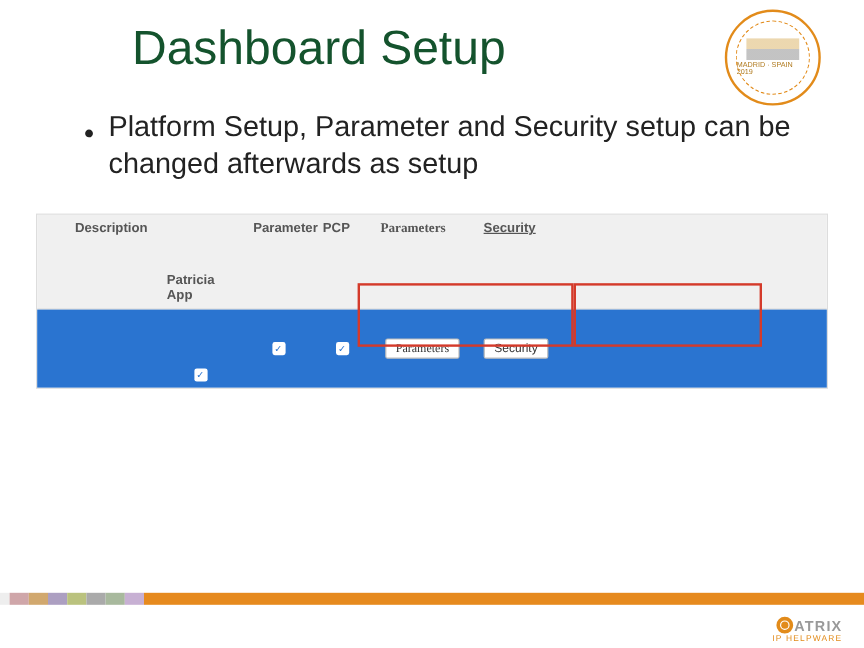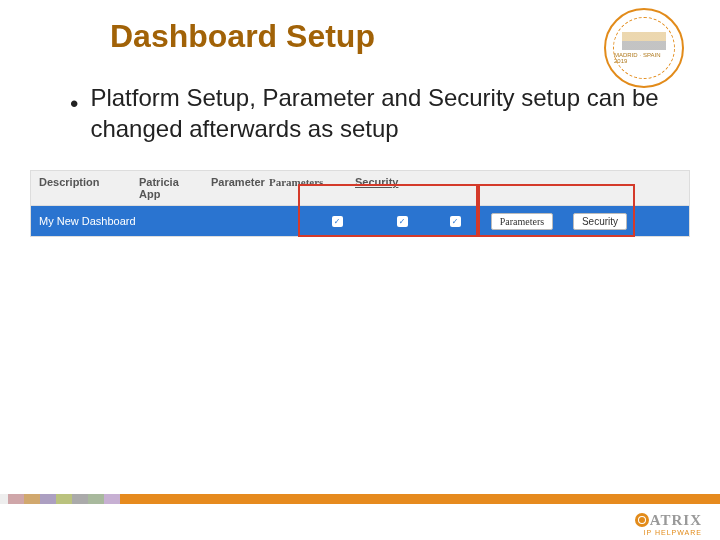--- a/index.html
+++ b/index.html
@@ -1,39 +1,39 @@
 <!DOCTYPE html>
 <html><head>
 <meta charset="utf-8">
 <style>
   * { box-sizing: border-box; margin: 0; padding: 0; }
   body { width: 720px; height: 540px; background: #fff; font-family: Arial, sans-serif; position: relative; overflow: hidden; }
 
   .slide { width: 100%; height: 100%; position: relative; padding-top: 18px; }
 
   .title-row { display: flex; align-items: center; padding: 0 40px 0 110px; }
-  .title { font-size: 32px; color: #a16207; font-weight: 700; }
+  .title { font-size: 40px; color: #14532d; font-weight: 400; }
   .badge { position: absolute; right: 36px; top: 8px; width: 80px; height: 80px; }
   .badge-outer { width: 80px; height: 80px; border: 2px solid #e28b1a; border-radius: 50%; position: relative; display:flex; align-items:center; justify-content:center;}
   .badge-inner { width: 62px; height: 62px; border: 1px dashed #e28b1a; border-radius: 50%; display:flex; flex-direction:column; align-items:center; justify-content:center; font-size:5px; color:#777; }
   .badge-sky { width: 44px; height: 18px; background: linear-gradient(#d9b060 0 50%, #888 50% 100%); margin-bottom:2px; opacity:.5;}
   .badge-text { font-size: 6px; color: #b07a1e; }
 
   .bullet-area { padding: 28px 60px 0 70px; }
   .bullet { display: flex; gap: 12px; font-size: 24px; color: #222; line-height: 1.28; }
   .bullet .dot { margin-top: 6px; }
 
   .table-shot { margin: 26px 30px 0 30px; border: 1px solid #ddd; font-size: 11px; }
   .thead { display: flex; background: #f0f0f0; color: #555; font-weight: 600; border-bottom: 1px solid #ddd; }
   .th { padding: 5px 8px; }
   .trow { display: flex; background: #2a74d0; color: #fff; align-items: center; min-height: 30px; position: relative;}
   .td { padding: 5px 8px; display: flex; align-items: center; }
   .col-dash { width: 170px; }
-  .col-desc { width: 100px; }
-  .col-papp { width: 72px; justify-content:center;}
+  .col-desc { width: 100px; text-align: right; }
+  .col-papp { width: 72px; justify-content:center;margin-top:44px;}
   .col-pat  { width: 58px; justify-content:center;}
   .col-pcp  { width: 48px; justify-content:center;}
   .col-param{ width: 86px; justify-content:center;font-family:Liberation Serif, serif;}
   .col-sec  { width: 70px; justify-content:center;text-decoration:underline;}
   .chk { width: 11px; height: 11px; background: #fff; border-radius: 2px; display:flex; align-items:center; justify-content:center; font-size:8px; color:#2a74d0;}
   .btn { background: #fff; color: #333; font-size: 10px; padding: 2px 8px; border: 1px solid #bbb; border-radius: 2px; }
   .redbox { position: absolute; border: 2px solid #d43a2a; top: -22px; height: 53px; }
   .rb1 { left: 267px; width: 180px; }
   .rb2 { left: 447px; width: 157px; }
 
@@ -43,21 +43,21 @@
   .s0 { width: 8px; background:#eee;}
   .s1 { width: 16px; background:#cfa6a9;}
   .s2 { width: 16px; background:#d1a86e;}
   .s3 { width: 16px; background:#ac9fc1;}
   .s4 { width: 16px; background:#bac27e;}
   .s5 { width: 16px; background:#aaa;}
   .s6 { width: 16px; background:#a8b99d;}
   .s7 { width: 16px; background:#c7b0d3;}
   .s8 { flex:1; background:#e68a1e;}
   .brand { position: absolute; right: 18px; bottom: 4px; text-align: right; }
-  .brand-top { font-size: 15px; font-weight: 700; letter-spacing: 1px; color: #999; font-family: Liberation Serif, serif; }
+  .brand-top { font-size: 12px; font-weight: 700; letter-spacing: 1px; color: #999; }
   .brand-top .ring { display:inline-block; width:14px; height:14px; border:3px solid #e28b1a; border-radius:50%; vertical-align:-2px; margin-right:1px; position:relative;}
   .brand-top .ring::after{content:""; position:absolute; width:6px; height:6px; background:#e28b1a; border-radius:50%; top:50%; left:50%; transform:translate(-50%,-50%);}
   .brand-sub { font-size: 7px; color:#e28b1a; letter-spacing: 1px; }
 </style>
 </head>
 <body>
 
 <div class="slide">
 
   <div class="title-row">
@@ -78,25 +78,25 @@
       <span class="dot">•</span>
       <span>Platform Setup, Parameter and Security setup can be changed afterwards as setup</span>
     </div>
   </div>
 
   <div class="table-shot">
     <div class="thead">
       <div class="th col-desc">Description</div>
       <div class="th col-papp">Patricia App</div>
       <div class="th col-pat">Parameter</div>
+      <div class="th col-pcp">PCP</div>
       <div class="th col-param">Parameters</div>
       <div class="th col-sec">Security</div>
     </div>
     <div class="trow">
-      <div class="td col-dash">My New Dashboard</div>
       <div class="td col-desc"></div>
       <div class="td col-papp">
           <div class="chk">
             <span>✓</span>
           </div>
         </div>
       <div class="td col-pat">
           <div class="chk">
             <span>✓</span>
           </div>

